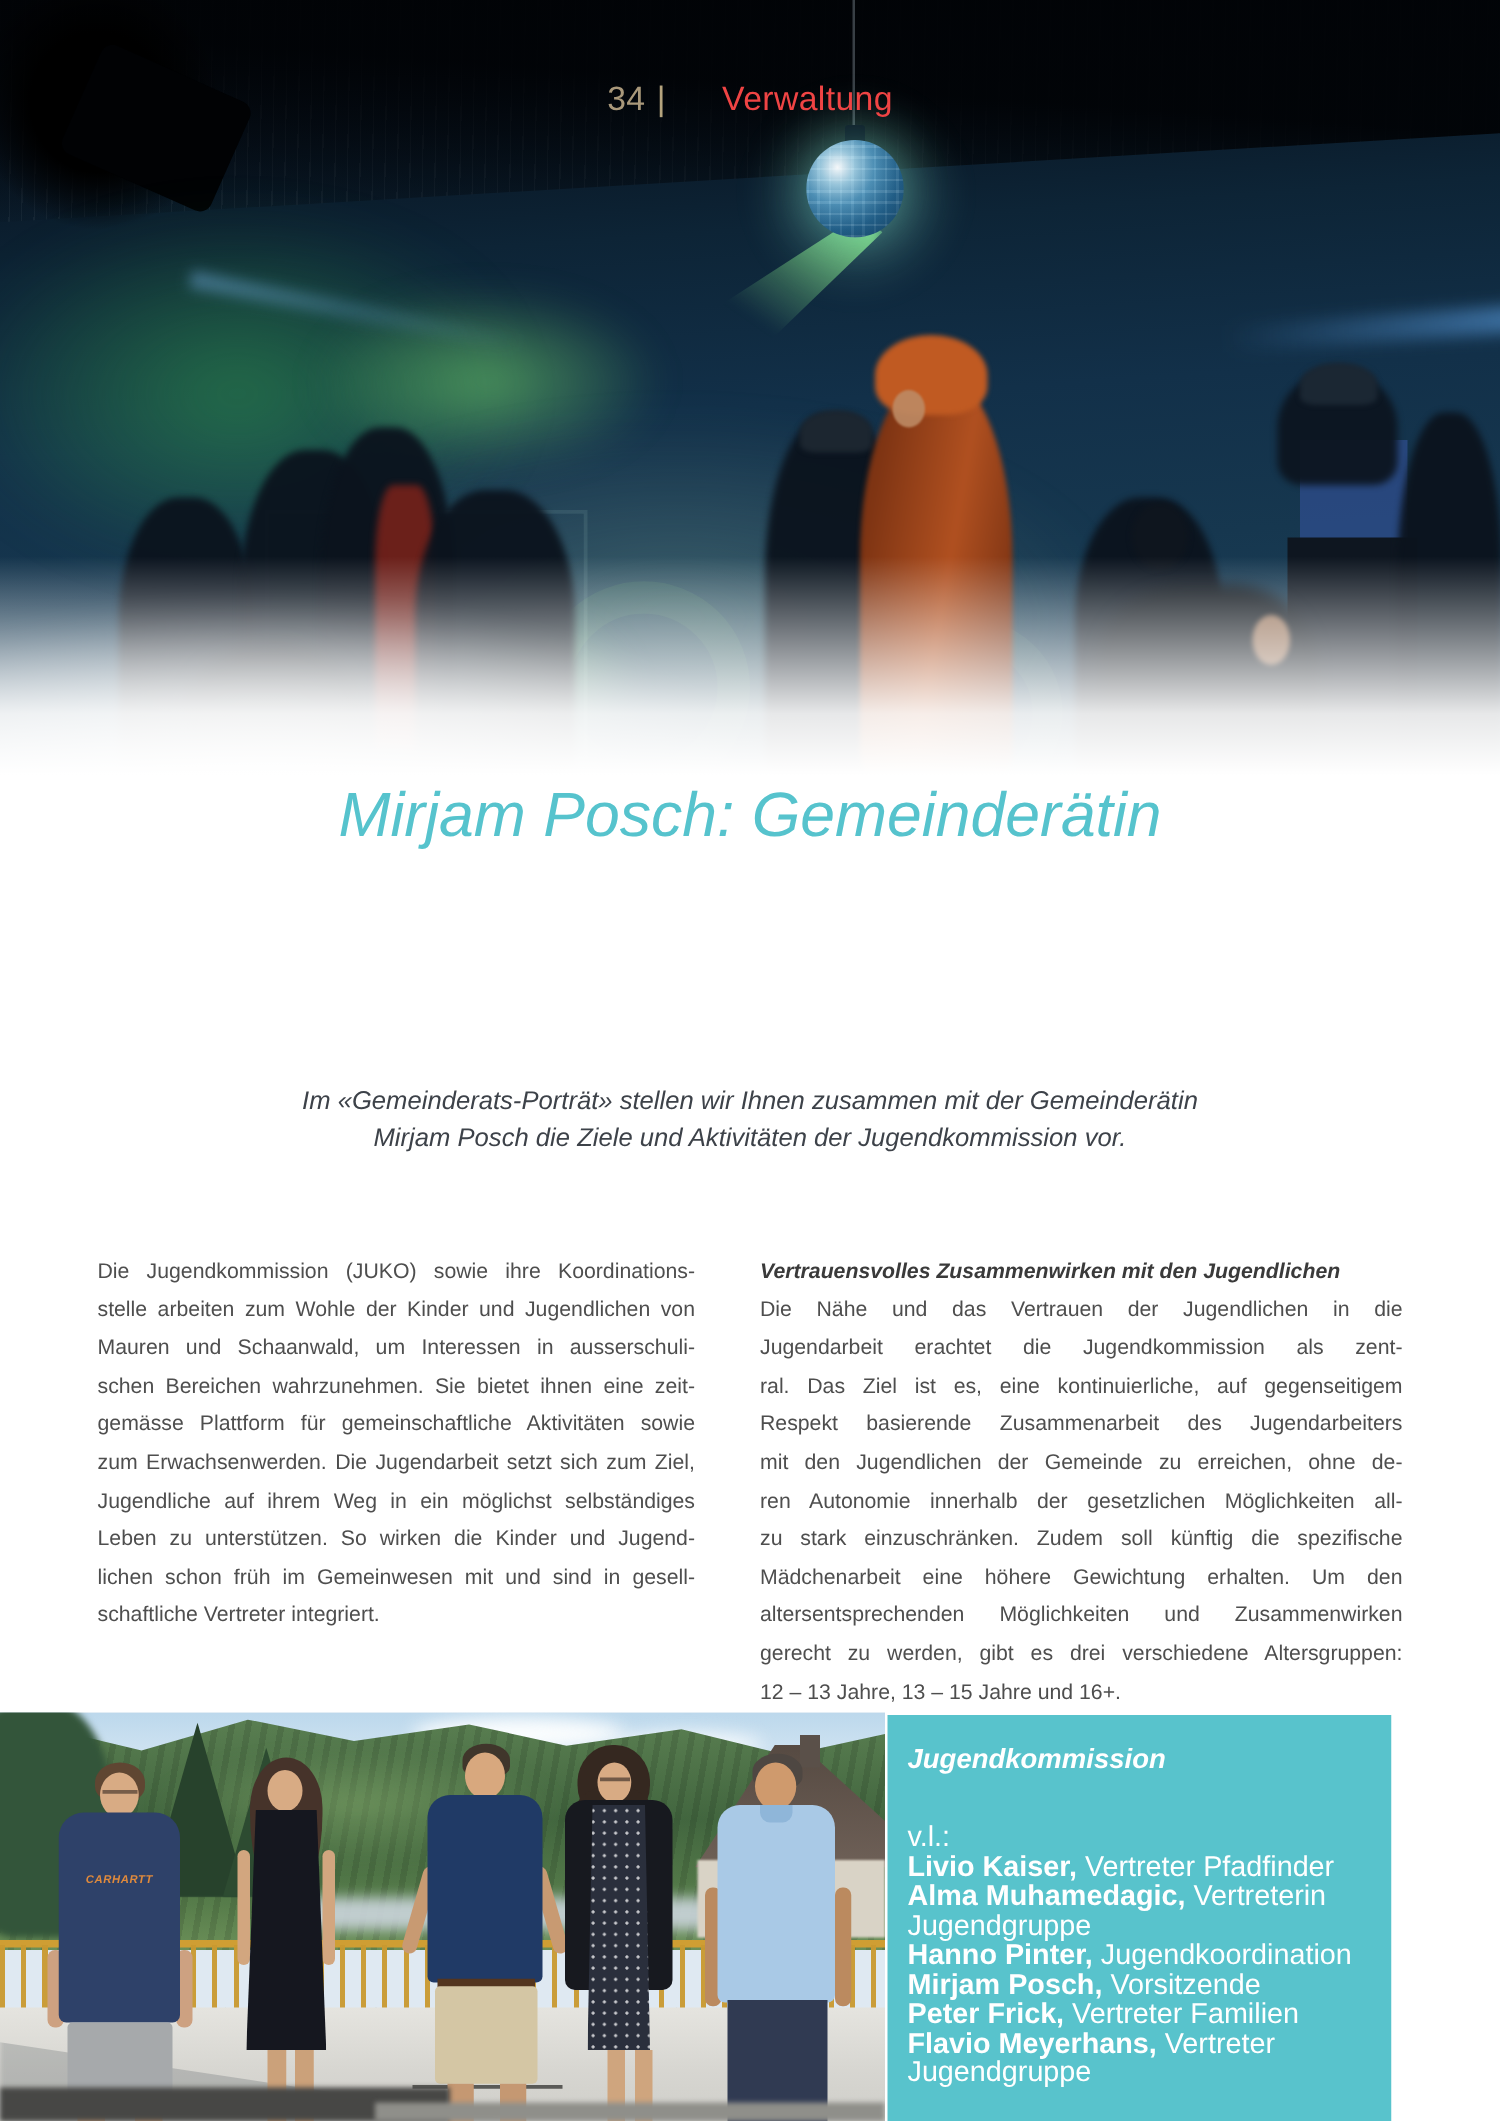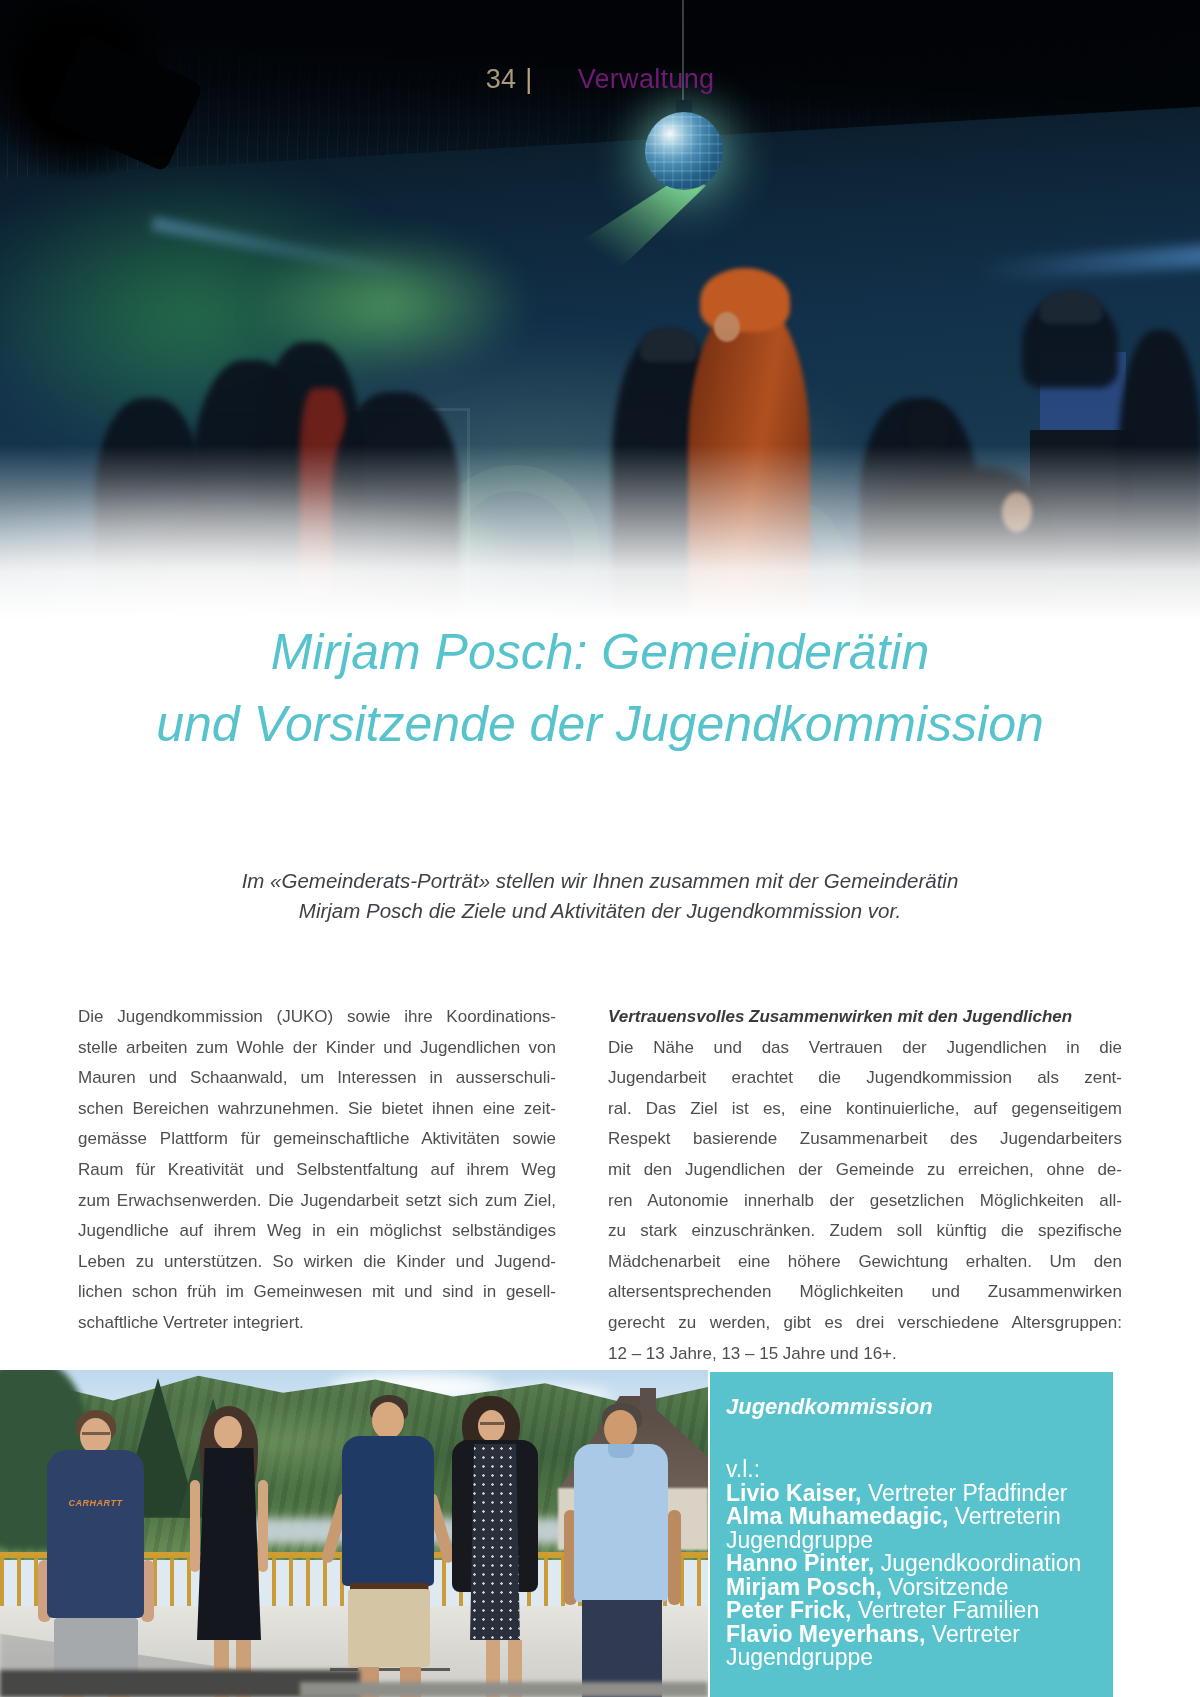--- a/index.html
+++ b/index.html
@@ -71,21 +71,21 @@
   .s11 { left:878px; top:468px; width:176px; height:155px; background:#0b1219; border-radius:40% 40% 8% 8%; filter:blur(5px); }
   .s11face { left:1002px; top:492px; width:30px; height:40px; background:#b98b6a; border-radius:50%; opacity:.8; filter:blur(2px); }
   .fog { left:-60px; top:430px; width:900px; height:210px;
          background:radial-gradient(60% 100% at 30% 100%, rgba(238,246,248,.9), rgba(238,246,248,0) 75%); filter:blur(12px); }
   .fade { left:0; bottom:0; width:1200px; height:175px;
           background:linear-gradient(180deg, rgba(255,255,255,0) 0%, rgba(255,255,255,.9) 72%, #ffffff 100%); }
 
   .page-header { position:absolute; left:0; top:64px; width:1200px; text-align:center; font-size:27px; letter-spacing:.3px; z-index:5; }
   .page-number { color:#a9987a; }
   .page-sep { color:#b5a47e; padding:0 9px; }
-  .section-label { color:#701a75;margin-left:36px; }
+  .section-label { color:#ef4444;margin-left:36px; }
 
   
   .article-title { position:absolute; left:0; top:616px; width:1200px; text-align:center;
           font-style:italic; font-weight:normal; color:#56c3cd; font-size:50px; line-height:72px; z-index:6; }
   .lead { position:absolute; left:0; top:866px; width:1200px; text-align:center;
           font-style:italic; color:#3d4249; font-size:20.5px; line-height:30px; }
 
   
   .columns { position:absolute; left:78px; top:1002px; width:1044px; display:flex; gap:52px;
           color:#4e4e4e; font-size:17px; line-height:30.6px; }
@@ -237,36 +237,34 @@
     <div class="fog"></div>
     <div class="fade"></div>
   </div>
 
   <div class="page-header">
     <span class="page-number">34</span><span class="page-sep">|</span><span class="section-label">Verwaltung</span>
   </div>
 
   <h1 class="article-title">
     <span style="display:block">Mirjam Posch: Gemeinderätin</span>
-    <span style="display:block">und Vorsitzende der Jugendkommission</span>
   </h1>
 
   <div class="lead">
     <span style="display:block">Im «Gemeinderats-Porträt» stellen wir Ihnen zusammen mit der Gemeinderätin</span>
     <span style="display:block">Mirjam Posch die Ziele und Aktivitäten der Jugendkommission vor.</span>
   </div>
 
   <div class="columns">
     <div class="col-left">
       <span class="ln">Die Jugendkommission (JUKO) sowie ihre Koordinations-</span>
       <span class="ln">stelle arbeiten zum Wohle der Kinder und Jugendlichen von</span>
       <span class="ln">Mauren und Schaanwald, um Interessen in ausserschuli-</span>
       <span class="ln">schen Bereichen wahrzunehmen. Sie bietet ihnen eine zeit-</span>
       <span class="ln">gemässe Plattform für gemeinschaftliche Aktivitäten sowie</span>
-      <span class="ln">Raum für Kreativität und Selbstentfaltung auf ihrem Weg</span>
       <span class="ln">zum Erwachsenwerden. Die Jugendarbeit setzt sich zum Ziel,</span>
       <span class="ln">Jugendliche auf ihrem Weg in ein möglichst selbständiges</span>
       <span class="ln">Leben zu unterstützen. So wirken die Kinder und Jugend-</span>
       <span class="ln">lichen schon früh im Gemeinwesen mit und sind in gesell-</span>
       <span class="ln ln-last">schaftliche Vertreter integriert.</span>
     </div>
     <div class="col-right">
       <span class="col-heading">Vertrauensvolles Zusammenwirken mit den Jugendlichen</span>
       <span class="ln">Die Nähe und das Vertrauen der Jugendlichen in die</span>
       <span class="ln">Jugendarbeit erachtet die Jugendkommission als zent-</span>

